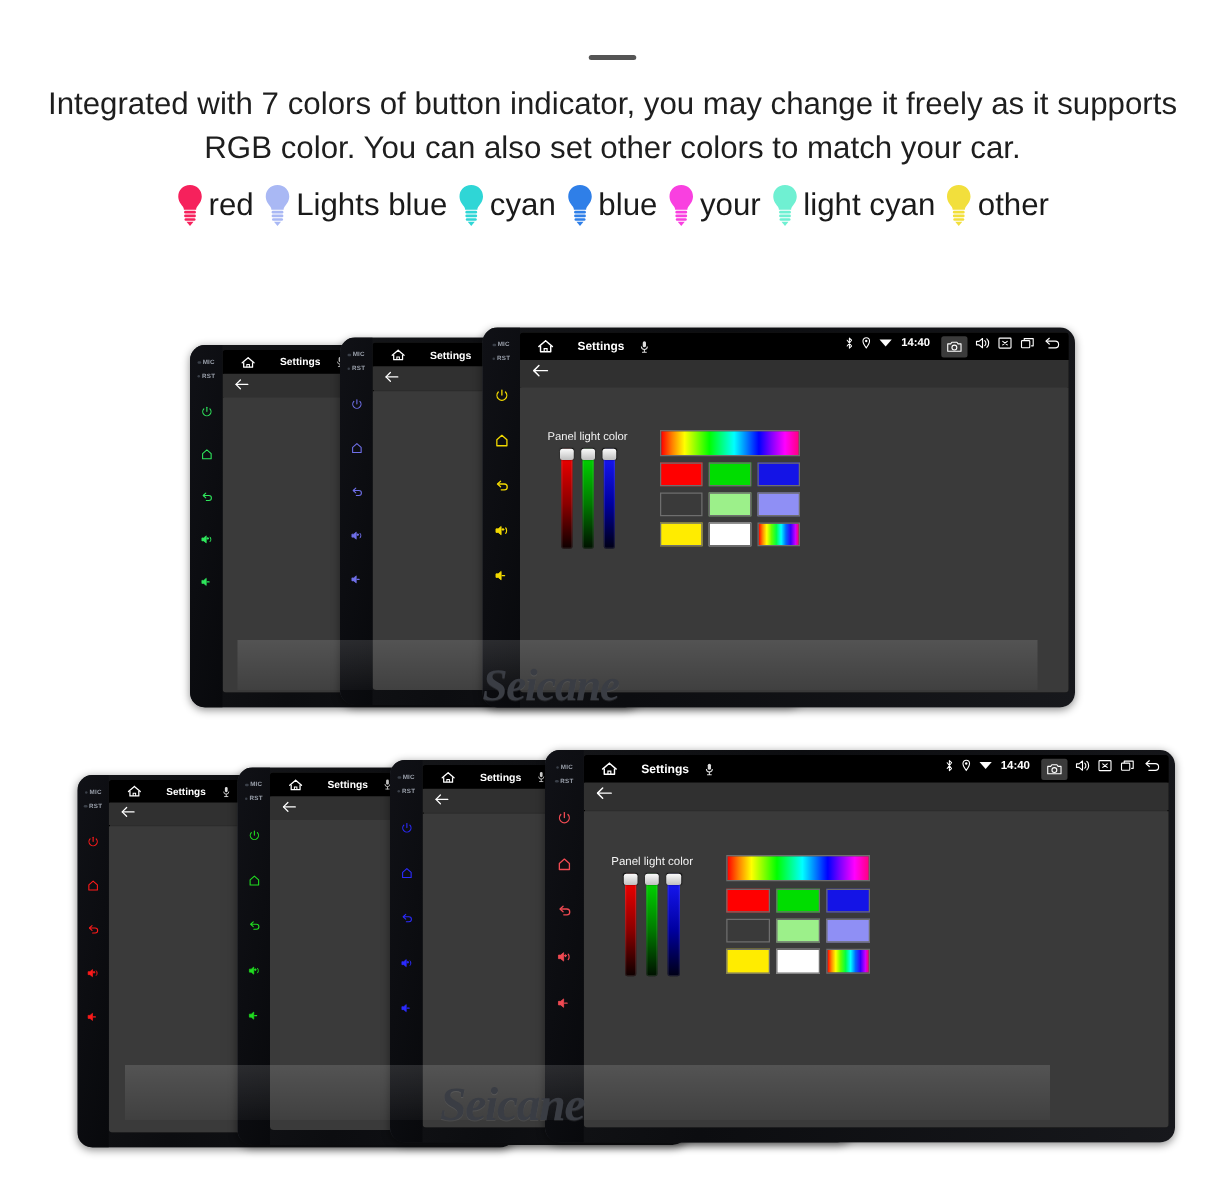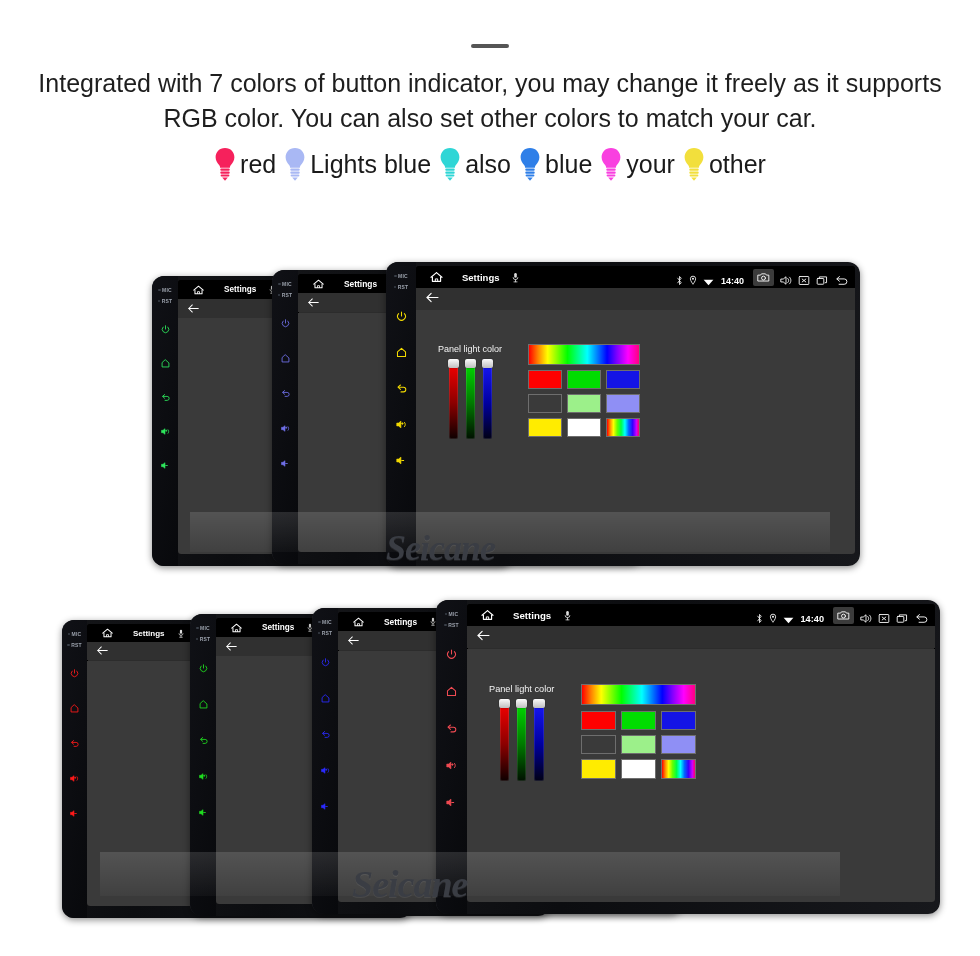--- a/index.html
+++ b/index.html
@@ -87,21 +87,21 @@
     height:22px; background:#000; display:flex; align-items:center;
     padding:0 2px 0 8px; gap:0; position:relative;
   }
   .sb-home{ width:24px; display:flex; align-items:center; justify-content:center; }
   .sb-title{
     font-size:9.5px; font-weight:bold; color:#fff;
     margin-left:14px; white-space:nowrap;
   }
   .sb-mic{ margin-left:12px; display:flex; align-items:center; }
   .sb-right{
-    margin-left:auto; display:flex; align-items:flex-end; gap:6px;
+    margin-left:auto; display:flex; align-items:flex-start; gap:6px;
     padding-right:4px;
     text-decoration:underline;
   }
   .sb-clock{ font-size:9px; font-weight:bold; color:#fff; margin:0 3px 0 1px; }
   .sb-icon{ display:flex; align-items:center; justify-content:center; }
   .sb-icon.boxed{
     background:#3b3b3b; border-radius:2px; padding:3px 4px;
   }
 
   .actionbar{
@@ -198,21 +198,21 @@
       </div>
       <div class="legend-item">
         <svg class="bulb" viewBox="0 0 22 34">
     <path d="M11 1 C5.2 1 1.6 5.3 1.6 10.2 c0 3.6 2.1 5.9 3.3 7.6 c0.9 1.2 1.2 2 1.2 2.9 h9.8
              c0-0.9 0.3-1.7 1.2-2.9 c1.2-1.7 3.3-4 3.3-7.6 C20.4 5.3 16.8 1 11 1 Z" fill="#2fd6d6"></path>
     <rect x="6.3" y="21.6" width="9.4" height="2.1" rx="1" fill="#2fd6d6"></rect>
     <rect x="6.3" y="24.6" width="9.4" height="2.1" rx="1" fill="#2fd6d6"></rect>
     <rect x="6.6" y="27.6" width="8.8" height="2.0" rx="1" fill="#2fd6d6"></rect>
     <path d="M8.2 30.4 h5.6 l-2.8 3.3 Z" fill="#2fd6d6"></path>
   </svg>
-        <span class="legend-label">also</span>
+        <span class="legend-label">cyan</span>
       </div>
       <div class="legend-item">
         <svg class="bulb" viewBox="0 0 22 34">
     <path d="M11 1 C5.2 1 1.6 5.3 1.6 10.2 c0 3.6 2.1 5.9 3.3 7.6 c0.9 1.2 1.2 2 1.2 2.9 h9.8
              c0-0.9 0.3-1.7 1.2-2.9 c1.2-1.7 3.3-4 3.3-7.6 C20.4 5.3 16.8 1 11 1 Z" fill="#2f7fe8"></path>
     <rect x="6.3" y="21.6" width="9.4" height="2.1" rx="1" fill="#2f7fe8"></rect>
     <rect x="6.3" y="24.6" width="9.4" height="2.1" rx="1" fill="#2f7fe8"></rect>
     <rect x="6.6" y="27.6" width="8.8" height="2.0" rx="1" fill="#2f7fe8"></rect>
     <path d="M8.2 30.4 h5.6 l-2.8 3.3 Z" fill="#2f7fe8"></path>
   </svg>
@@ -221,20 +221,31 @@
       <div class="legend-item">
         <svg class="bulb" viewBox="0 0 22 34">
     <path d="M11 1 C5.2 1 1.6 5.3 1.6 10.2 c0 3.6 2.1 5.9 3.3 7.6 c0.9 1.2 1.2 2 1.2 2.9 h9.8
              c0-0.9 0.3-1.7 1.2-2.9 c1.2-1.7 3.3-4 3.3-7.6 C20.4 5.3 16.8 1 11 1 Z" fill="#f940e0"></path>
     <rect x="6.3" y="21.6" width="9.4" height="2.1" rx="1" fill="#f940e0"></rect>
     <rect x="6.3" y="24.6" width="9.4" height="2.1" rx="1" fill="#f940e0"></rect>
     <rect x="6.6" y="27.6" width="8.8" height="2.0" rx="1" fill="#f940e0"></rect>
     <path d="M8.2 30.4 h5.6 l-2.8 3.3 Z" fill="#f940e0"></path>
   </svg>
         <span class="legend-label">your</span>
+      </div>
+      <div class="legend-item">
+        <svg class="bulb" viewBox="0 0 22 34">
+    <path d="M11 1 C5.2 1 1.6 5.3 1.6 10.2 c0 3.6 2.1 5.9 3.3 7.6 c0.9 1.2 1.2 2 1.2 2.9 h9.8
+             c0-0.9 0.3-1.7 1.2-2.9 c1.2-1.7 3.3-4 3.3-7.6 C20.4 5.3 16.8 1 11 1 Z" fill="#6ff0d2"></path>
+    <rect x="6.3" y="21.6" width="9.4" height="2.1" rx="1" fill="#6ff0d2"></rect>
+    <rect x="6.3" y="24.6" width="9.4" height="2.1" rx="1" fill="#6ff0d2"></rect>
+    <rect x="6.6" y="27.6" width="8.8" height="2.0" rx="1" fill="#6ff0d2"></rect>
+    <path d="M8.2 30.4 h5.6 l-2.8 3.3 Z" fill="#6ff0d2"></path>
+  </svg>
+        <span class="legend-label">light cyan</span>
       </div>
       <div class="legend-item">
         <svg class="bulb" viewBox="0 0 22 34">
     <path d="M11 1 C5.2 1 1.6 5.3 1.6 10.2 c0 3.6 2.1 5.9 3.3 7.6 c0.9 1.2 1.2 2 1.2 2.9 h9.8
              c0-0.9 0.3-1.7 1.2-2.9 c1.2-1.7 3.3-4 3.3-7.6 C20.4 5.3 16.8 1 11 1 Z" fill="#f2df3c"></path>
     <rect x="6.3" y="21.6" width="9.4" height="2.1" rx="1" fill="#f2df3c"></rect>
     <rect x="6.3" y="24.6" width="9.4" height="2.1" rx="1" fill="#f2df3c"></rect>
     <rect x="6.6" y="27.6" width="8.8" height="2.0" rx="1" fill="#f2df3c"></rect>
     <path d="M8.2 30.4 h5.6 l-2.8 3.3 Z" fill="#f2df3c"></path>
   </svg>

